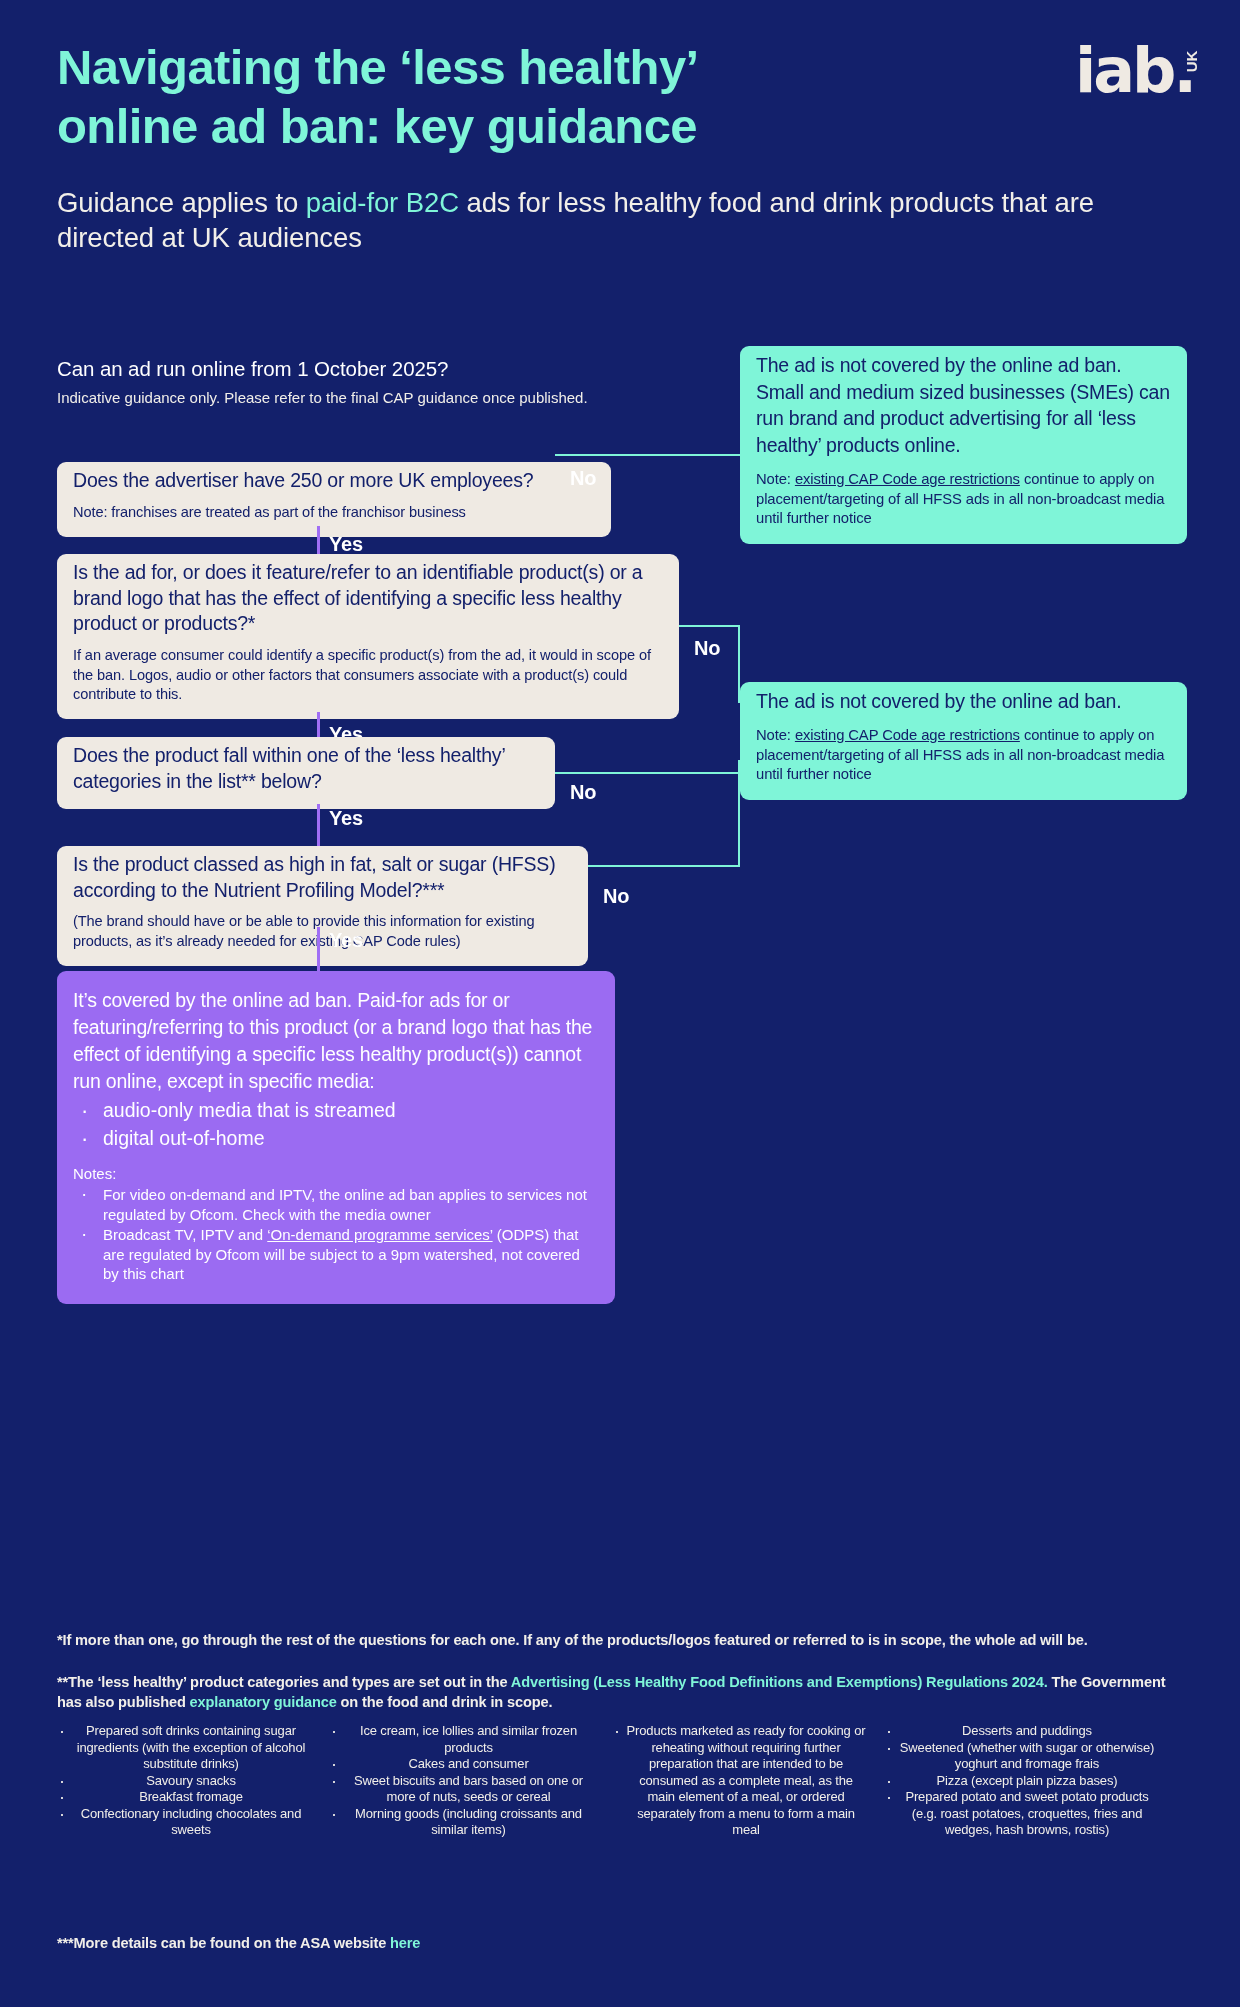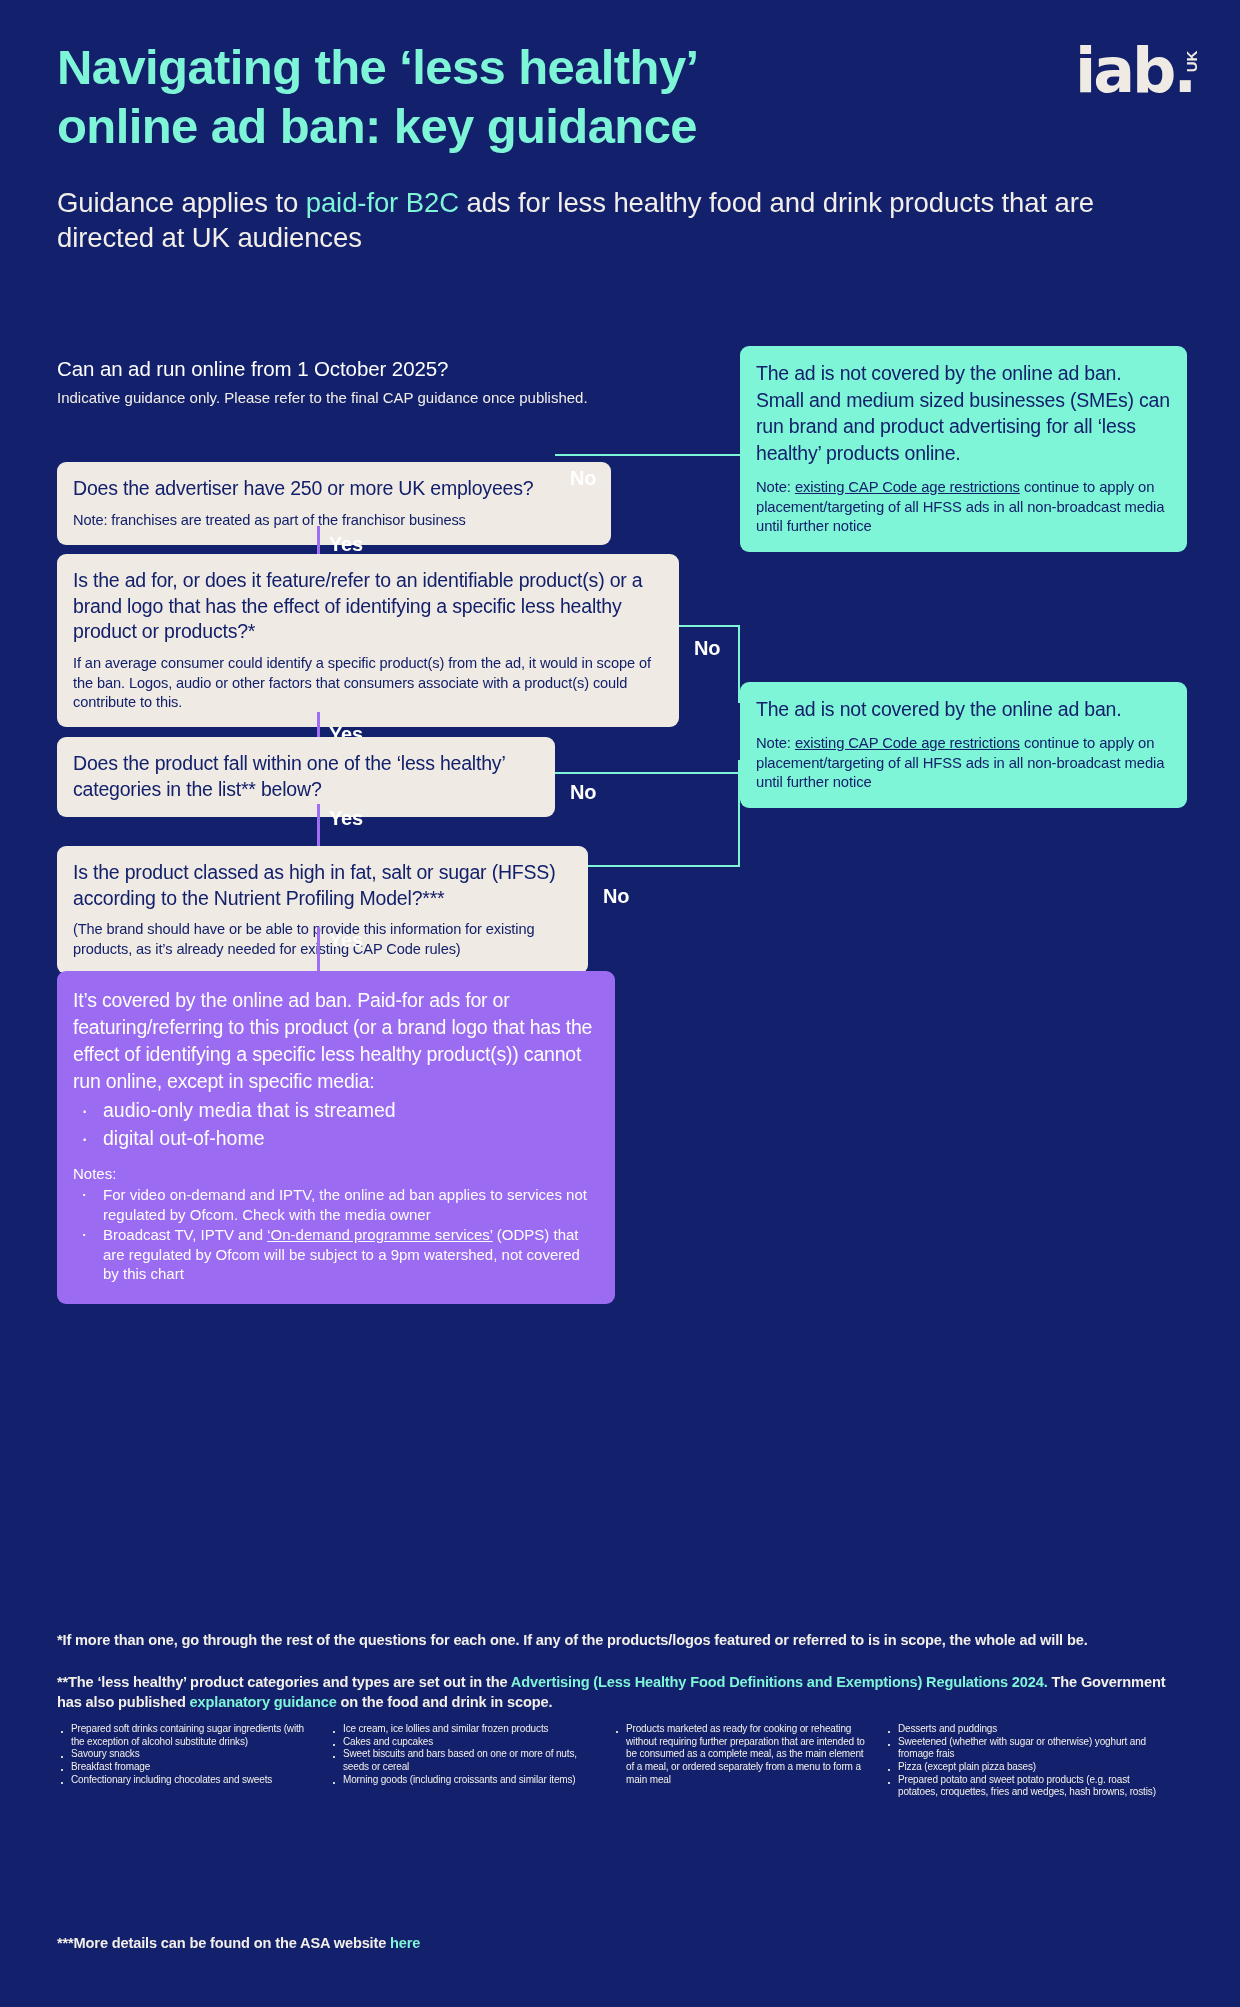--- a/index.html
+++ b/index.html
@@ -47,21 +47,21 @@
   }
 
   
   .flow{position:absolute;left:57px;top:357px;width:1130px;}
   .q-heading{font-size:20.5px;font-weight:normal;color:#fff;letter-spacing:-0.1px;}
   .q-sub{margin-top:7px;font-size:15px;line-height:1.32;color:var(--white);}
 
   .stage{position:absolute;}
 
   .card{
-    border-radius:9px;padding:14px 16px 15px 16px;
+    border-radius:9px;padding:6px 16px 15px 16px;
   }
   .card.cream{background:var(--cream);color:#13206b;}
   .card.mint{background:var(--mint);color:#13206b;}
   .card.purple{background:var(--purple);color:#ffffff;}
 
   .card.cream .q{font-size:19.5px;line-height:1.32;font-weight:400;letter-spacing:-0.2px;}
   .card.cream .note{margin-top:9px;font-size:14.6px;line-height:1.33;letter-spacing:-0.1px;}
 
   .card.mint .head{font-size:19.5px;line-height:1.37;letter-spacing:-0.2px;font-weight:500;}
   .card.mint .note{margin-top:11px;font-size:14.8px;line-height:1.34;letter-spacing:-0.1px;}
@@ -96,22 +96,22 @@
   .fn .hl{color:var(--mint);}
 
   .cols{position:absolute;left:57px;top:1723px;width:1135px;display:flex;gap:0;}
   .col{padding-right:18px;}
   .col:nth-child(1){width:272px;}
   .col:nth-child(2){width:283px;}
   .col:nth-child(3){width:272px;}
   .col:nth-child(4){width:290px;}
   .col ul{list-style:none;}
   .col li{
-    position:relative;padding-left:14px;font-size:10px;line-height:1.27;
-    color:var(--white);letter-spacing:-0.15px;
+    position:relative;padding-left:14px;font-size:13px;line-height:1.27;
+    color:var(--white);letter-spacing:-0.15px;text-align:center;
   }
   .col li:before{content:"\00B7";position:absolute;left:2px;top:-3px;font-size:18px;}
   .lastfn{position:absolute;left:57px;top:1935px;font-size:14.6px;font-weight:bold;color:var(--white);letter-spacing:-0.15px;}
   .lastfn .hl{color:var(--mint);}
 </style>
 </head>
 <body>
 
 <div class="page">
 
@@ -217,21 +217,21 @@
       <ul>
         <li>Prepared soft drinks containing sugar ingredients (with the exception of alcohol substitute drinks)</li>
         <li>Savoury snacks</li>
         <li>Breakfast fromage</li>
         <li>Confectionary including chocolates and sweets</li>
       </ul>
     </div>
     <div class="col">
       <ul>
         <li>Ice cream, ice lollies and similar frozen products</li>
-        <li>Cakes and cupcakes</li>
+        <li>Cakes and consumer</li>
         <li>Sweet biscuits and bars based on one or more of nuts, seeds or cereal</li>
         <li>Morning goods (including croissants and similar items)</li>
       </ul>
     </div>
     <div class="col">
       <ul>
         <li>Products marketed as ready for cooking or reheating without requiring further preparation that are intended to be consumed as a complete meal, as the main element of a meal, or ordered separately from a menu to form a main meal</li>
       </ul>
     </div>
     <div class="col">

